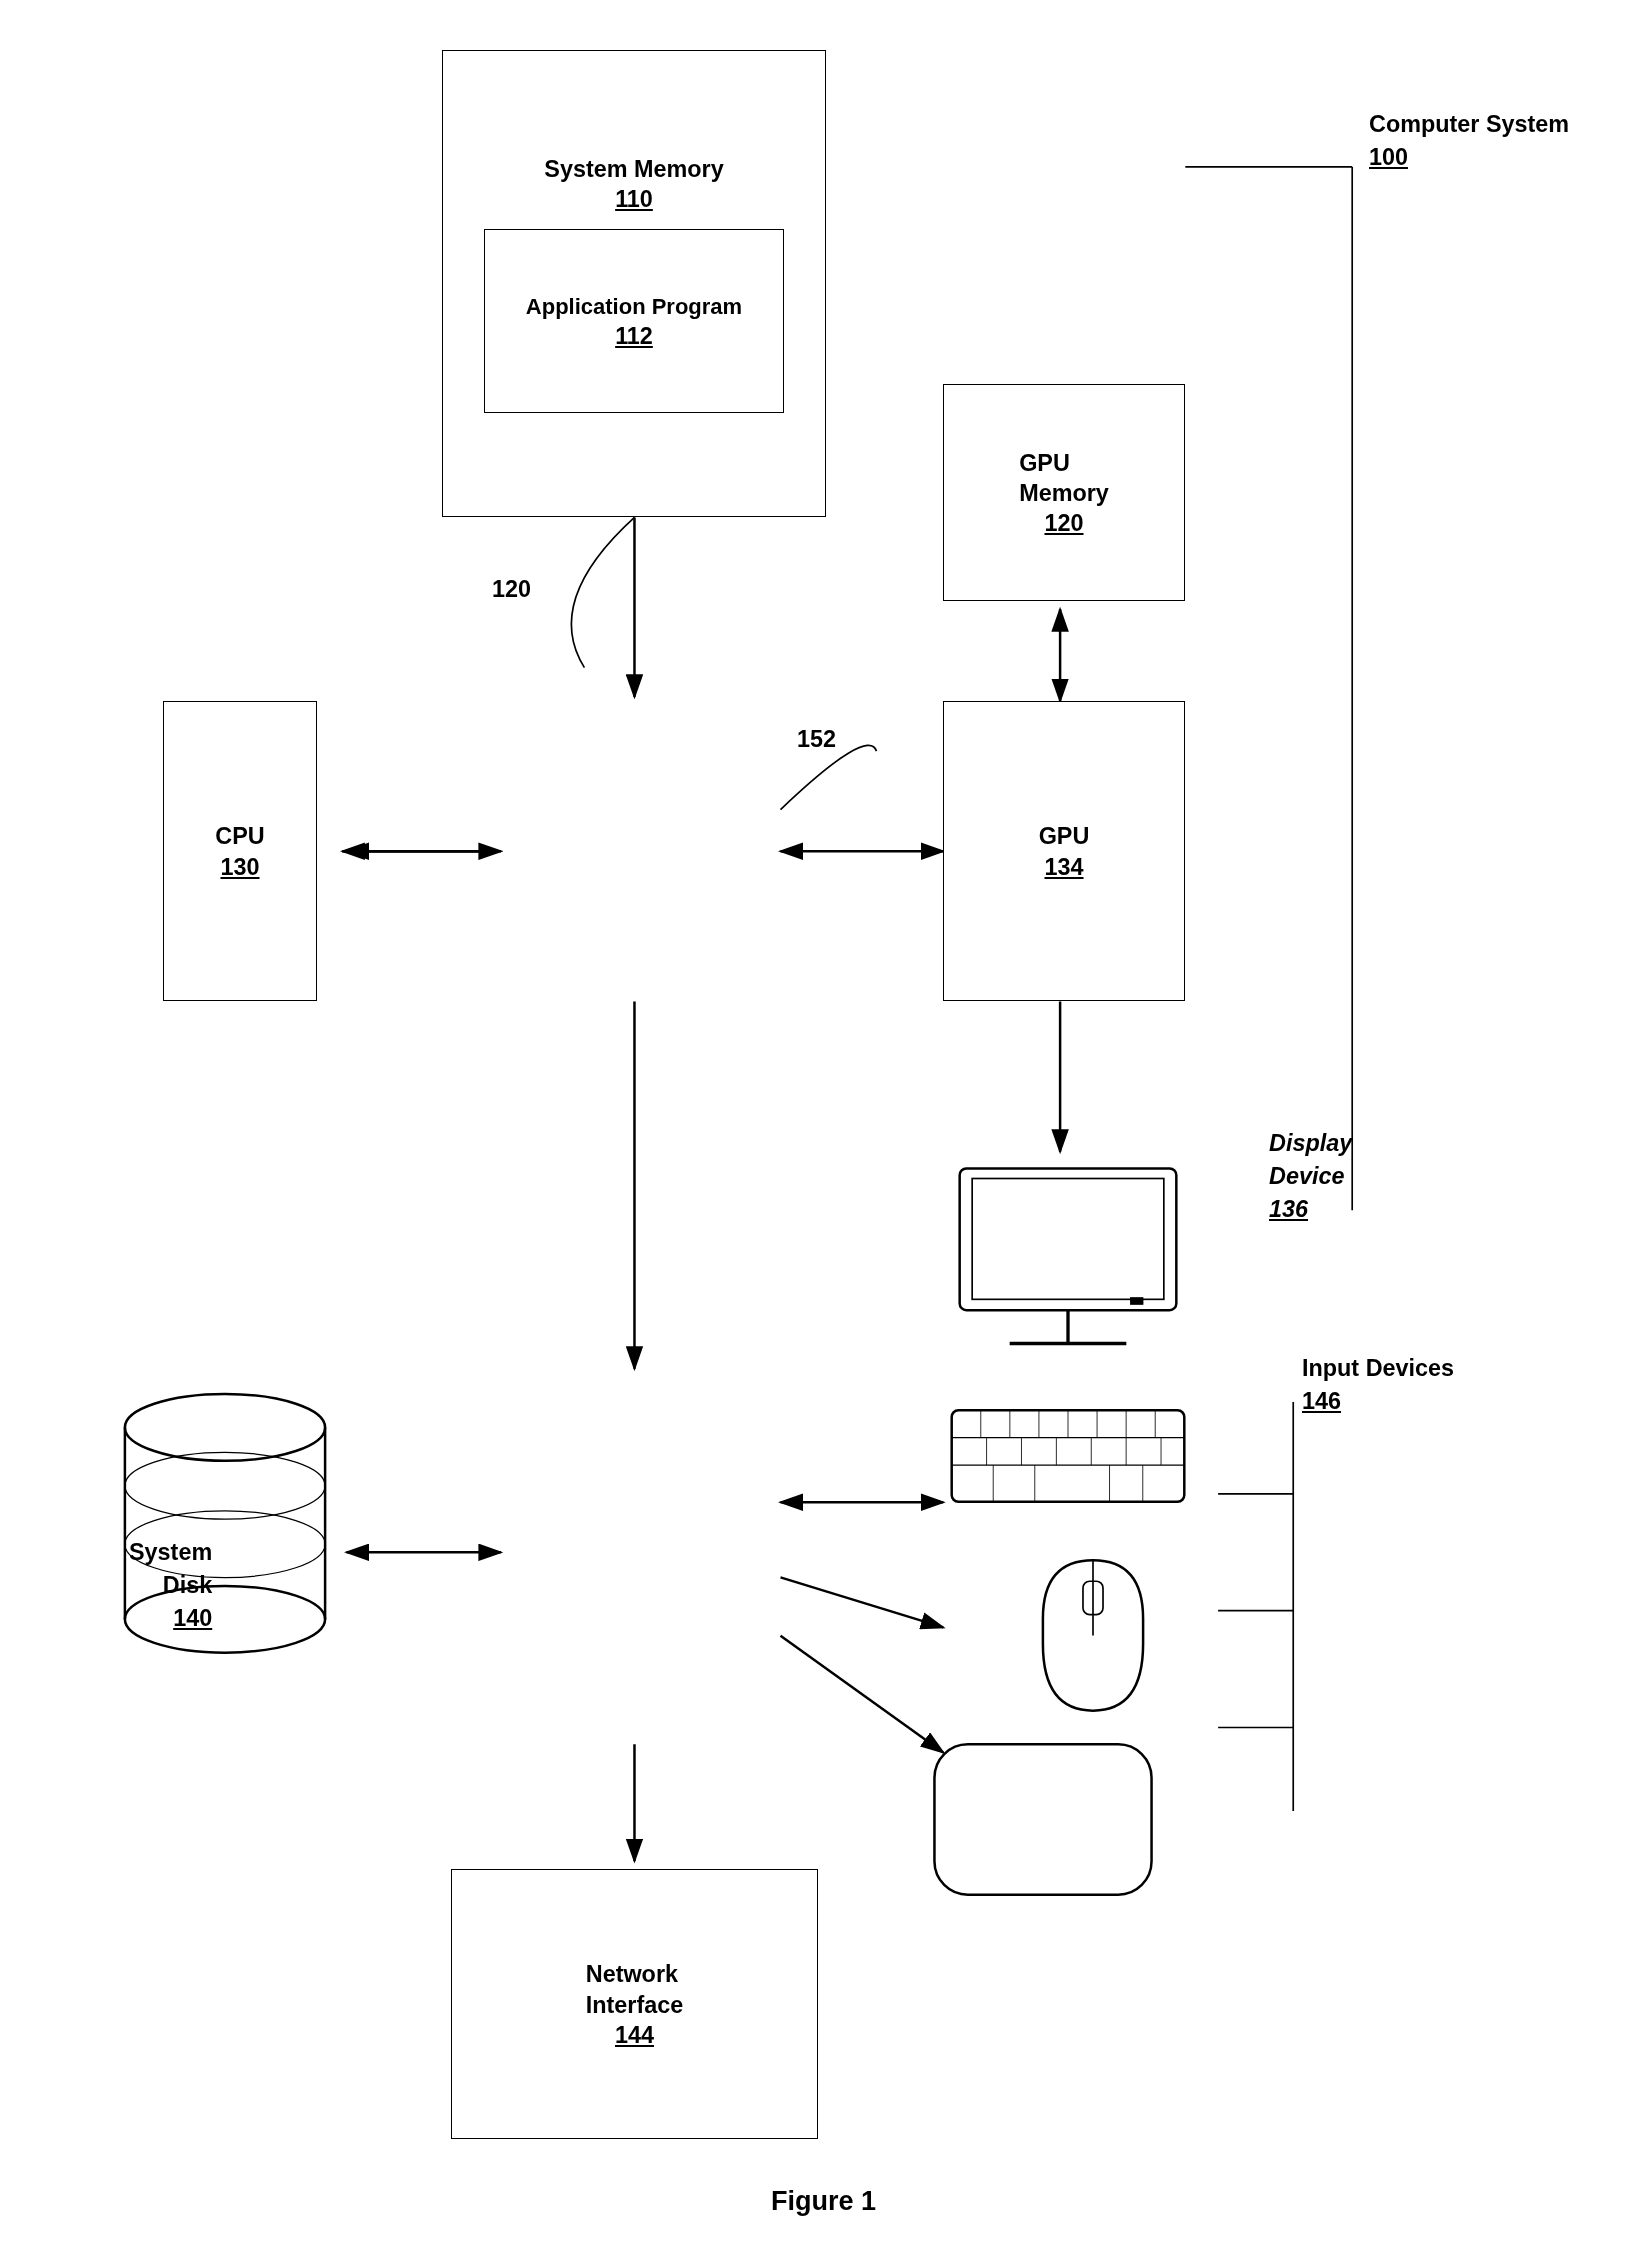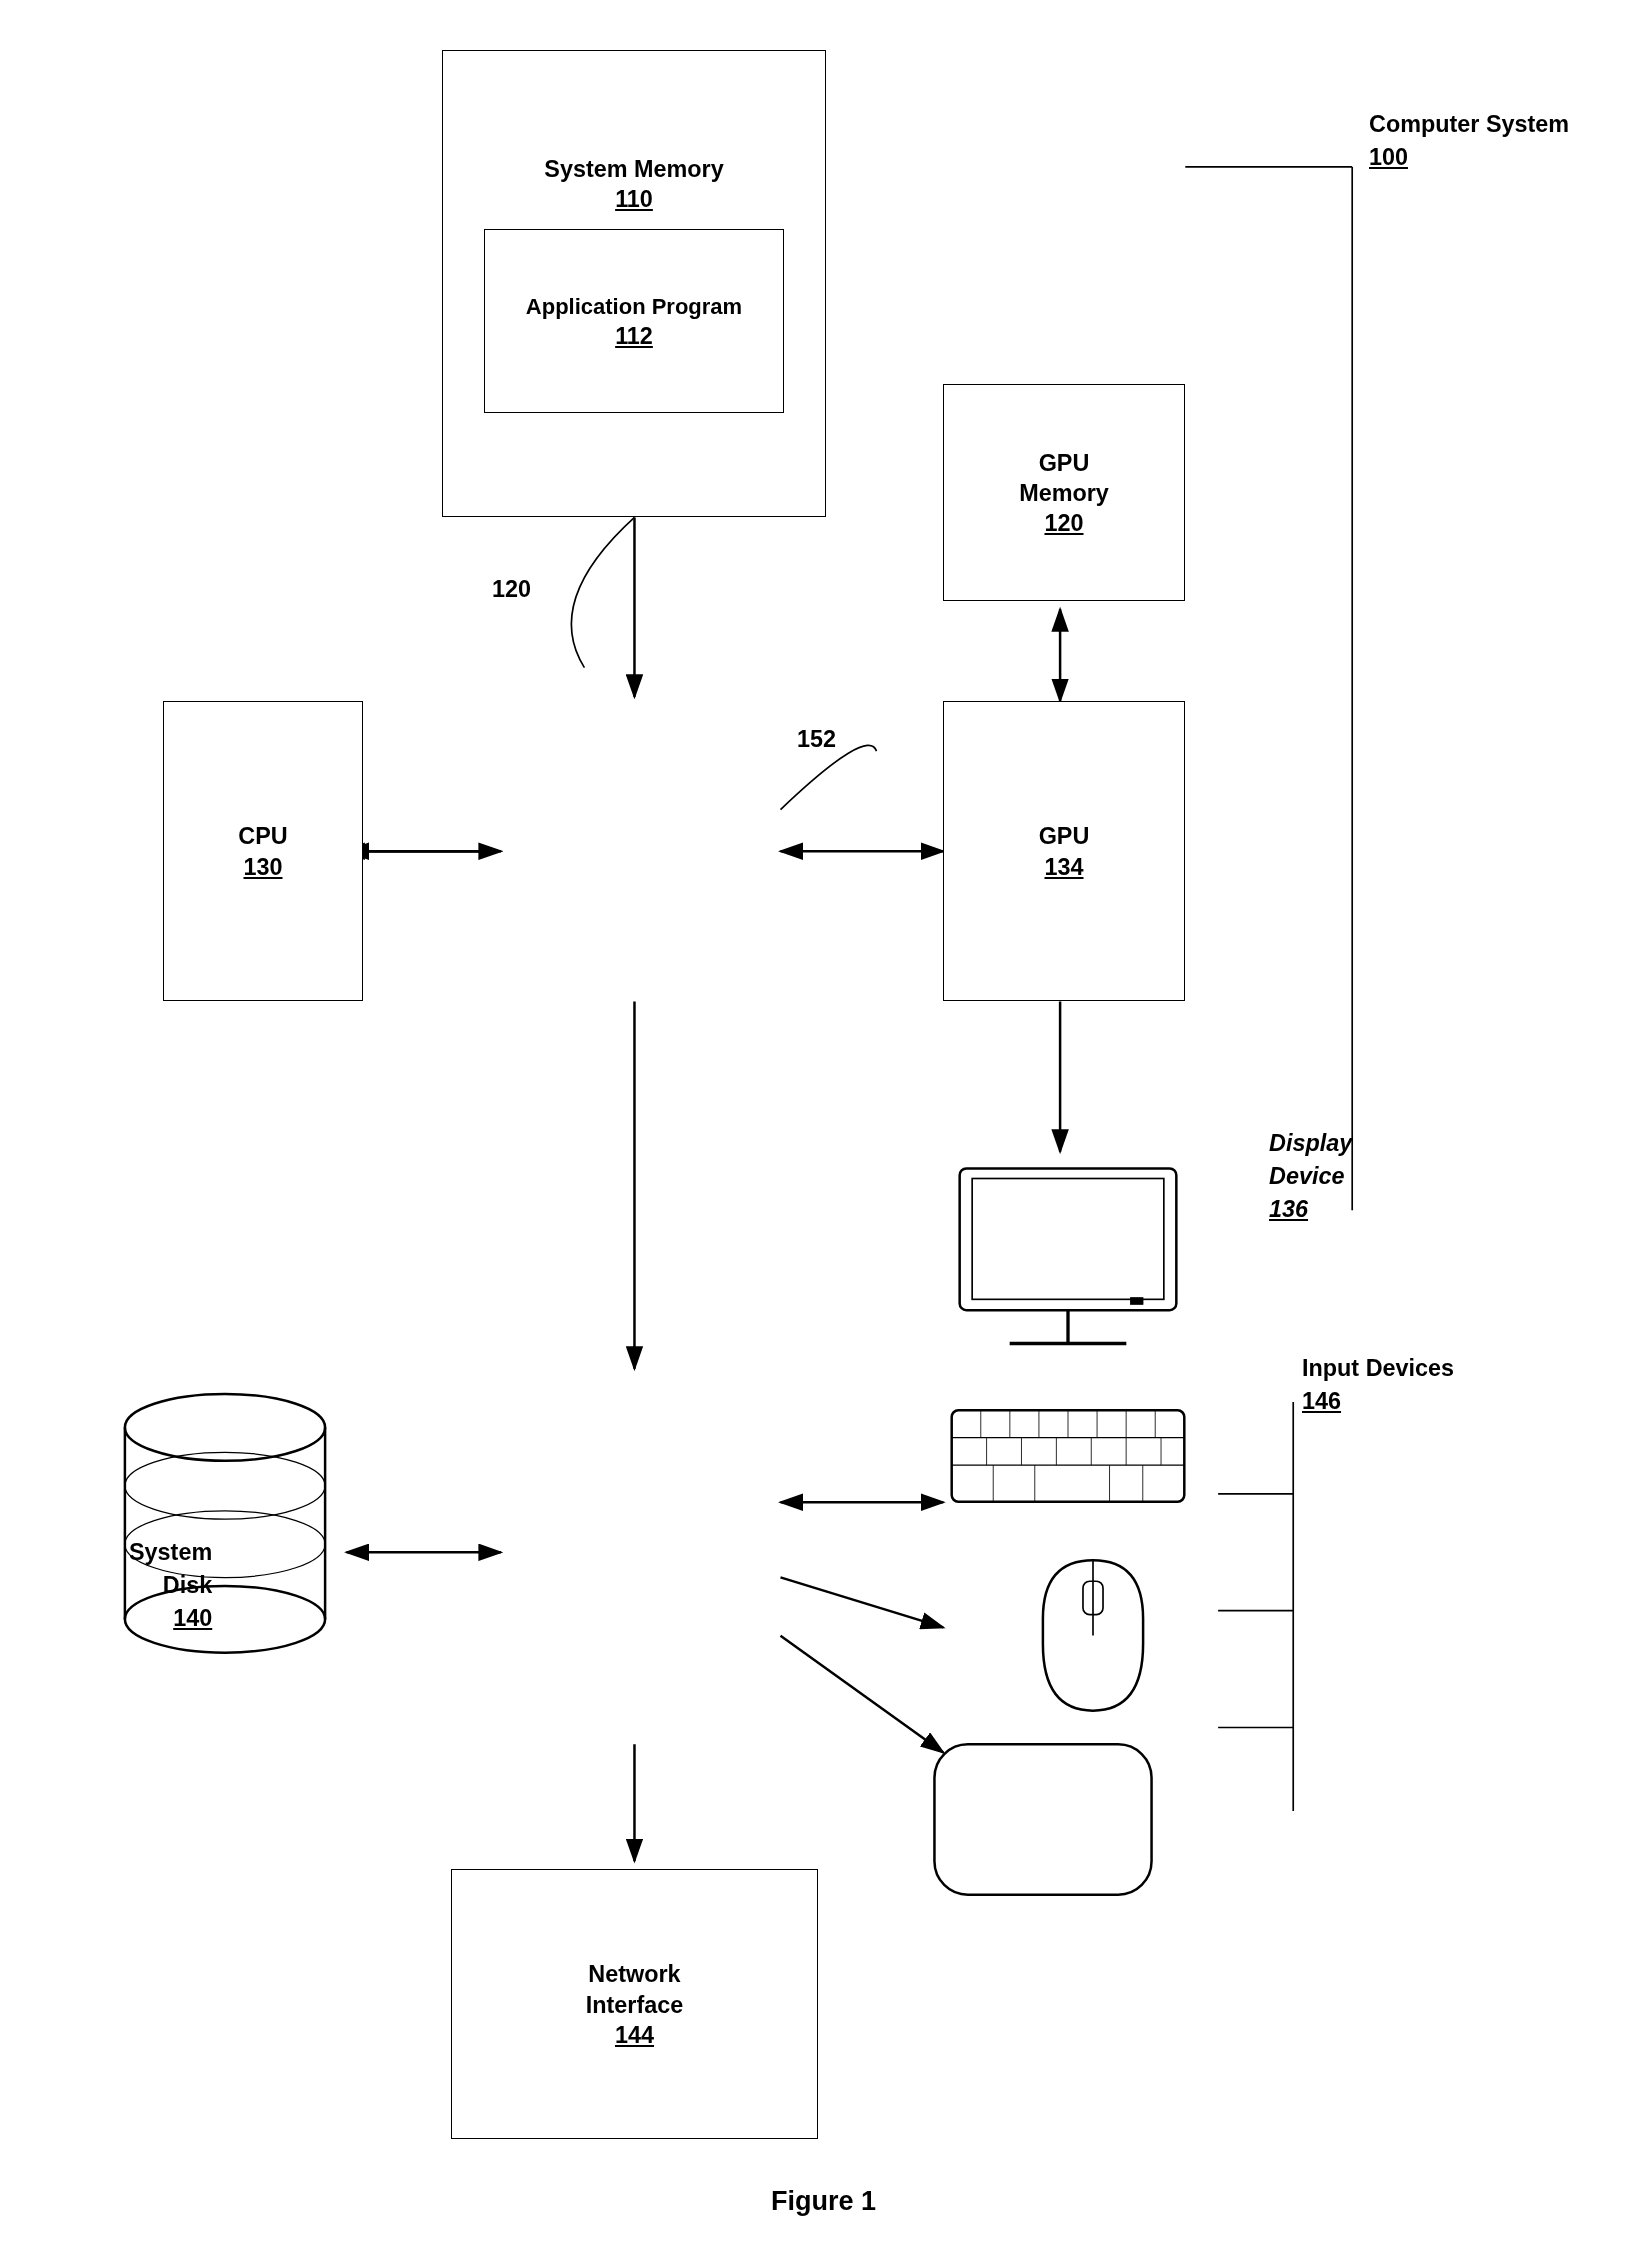--- a/index.html
+++ b/index.html
@@ -21,21 +21,21 @@
 
     
     .box {
       position: absolute;
       border: 1.7px solid #000;
       background: #fff;
       display: flex;
       flex-direction: column;
       align-items: center;
       justify-content: center;
-      text-align: center;
+      text-align: left;
     }
 
     .box-title {
       font-size: 23.4px;
       font-weight: bold;
       line-height: 1.3;
     }
 
     .box-number {
       font-size: 23.4px;
@@ -138,21 +138,21 @@
     <span>Computer
 System</span><br>
     <span class="label-number">100</span>
   </div>
 
   <div class="box" style="left: 943px; top: 384px; width: 242px; height: 217px;">
     <span class="box-title">GPU<br>Memory</span>
     <span class="box-number">120</span>
   </div>
 
-  <div class="box" style="left: 163px; top: 701px; width: 200px; height: 300px;">
+  <div class="box" style="left: 163px; top: 701px; width: 154px; height: 300px;">
     <span class="box-title">CPU</span>
     <span class="box-number">130</span>
   </div>
 
 
   <div class="box" style="left: 943px; top: 701px; width: 242px; height: 300px;">
     <span class="box-title">GPU</span>
     <span class="box-number">134</span>
   </div>
 

